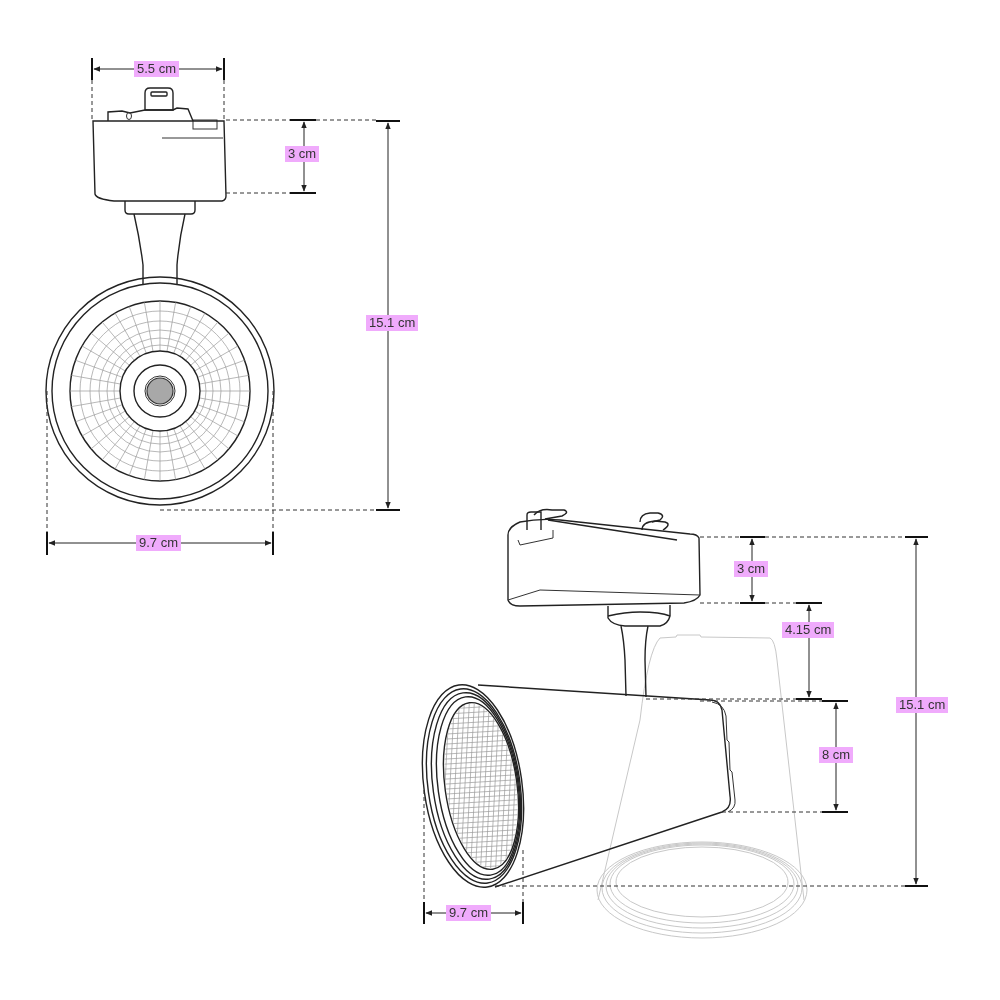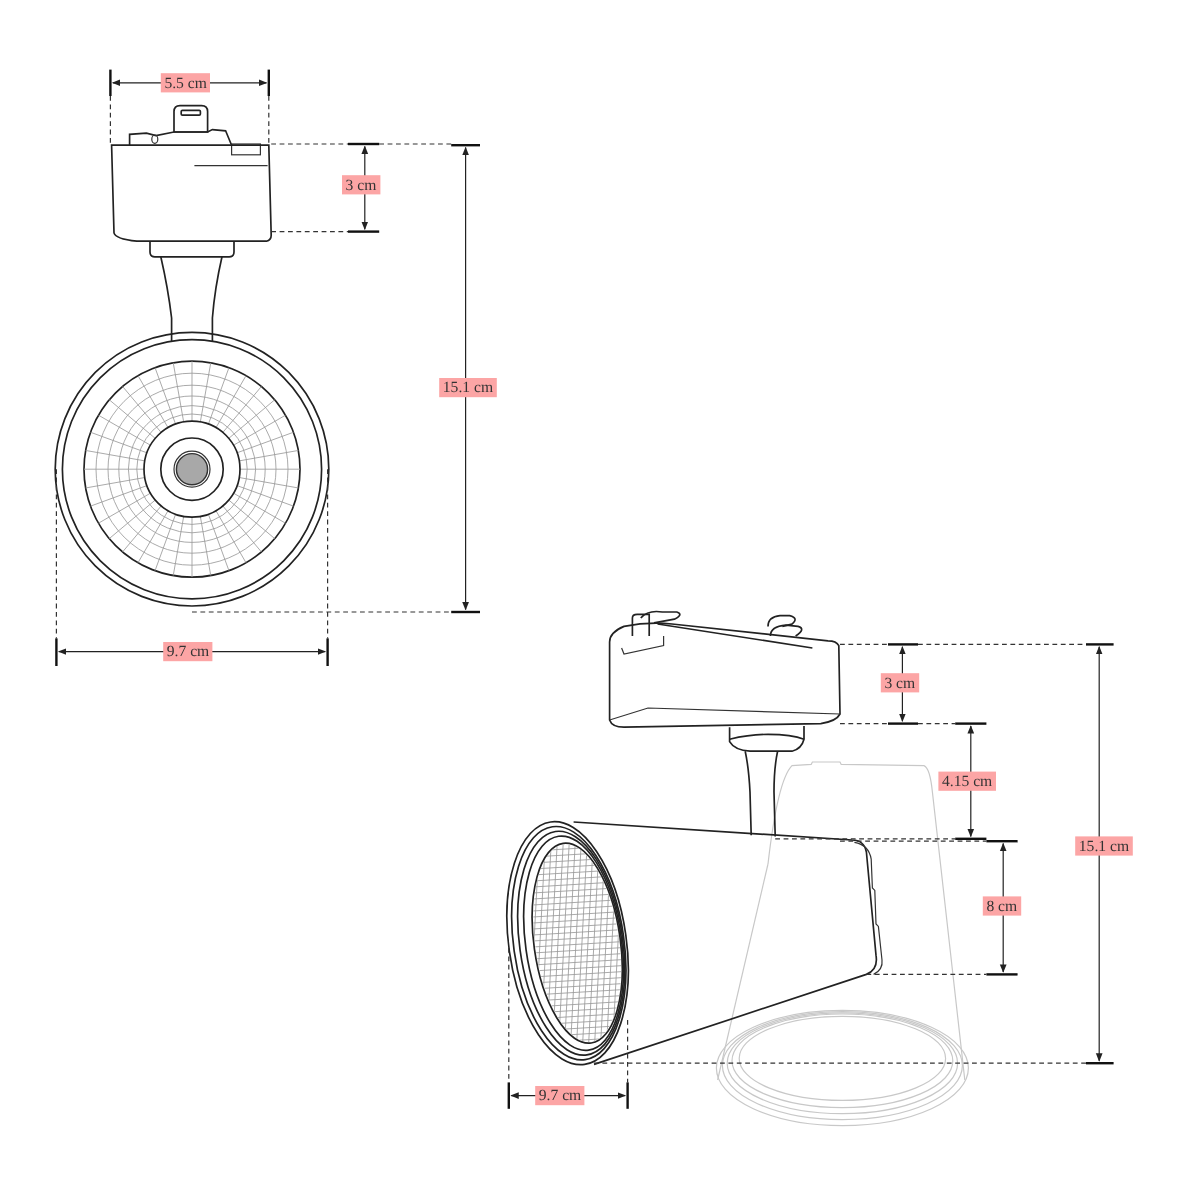--- a/index.html
+++ b/index.html
@@ -1,18 +1,18 @@
 <!DOCTYPE html>
 <html><head>
 <meta charset="utf-8">
 <style>
   html, body { margin: 0; padding: 0; background: #ffffff; }
   body { width: 1000px; height: 1000px; overflow: hidden; position: relative; font-family: "DejaVu Sans", sans-serif; }
   #canvas { position: absolute; left: 0; top: 0; width: 1000px; height: 1000px; }
-  .lbl { position: absolute; font-family: Liberation Serif, serif; font-size: 13px; color: #333333; background: #fca5a5; padding: 0 3px; white-space: nowrap; line-height: 16px; }
+  .lbl { position: absolute; font-family: Liberation Sans, sans-serif; font-size: 13px; color: #333333; background: #f0abfc; padding: 0 3px; white-space: nowrap; line-height: 16px; }
   .line { stroke: #222; stroke-width: 1.4; fill: none; }
   .thin { stroke: #333; stroke-width: 1; fill: none; }
   .dim { stroke: #222; stroke-width: 1; fill: none; }
   .dash { stroke: #333; stroke-width: 1; stroke-dasharray: 4 3; fill: none; }
   .tick { stroke: #111; stroke-width: 2; }
   .grid { stroke: #9a9a9a; stroke-width: 0.7; fill: none; }
   .ghost { stroke: #c8c8c8; stroke-width: 1; fill: none; }
 </style>
 </head>
 <body>
@@ -269,16 +269,16 @@
     </g>
   </g>
 </svg>
 
 <div class="lbl" style="left:134px;top:61px;">5.5 cm</div>
 <div class="lbl" style="left:285px;top:146px;">3 cm</div>
 <div class="lbl" style="left:366px;top:315px;">15.1 cm</div>
 <div class="lbl" style="left:136px;top:535px;">9.7 cm</div>
 
 <div class="lbl" style="left:734px;top:561px;">3 cm</div>
-<div class="lbl" style="left:782px;top:643px;">4.15 cm</div>
+<div class="lbl" style="left:782px;top:622px;">4.15 cm</div>
 <div class="lbl" style="left:819px;top:747px;">8 cm</div>
 <div class="lbl" style="left:896px;top:697px;">15.1 cm</div>
 <div class="lbl" style="left:446px;top:905px;">9.7 cm</div>
 
 </body></html>

